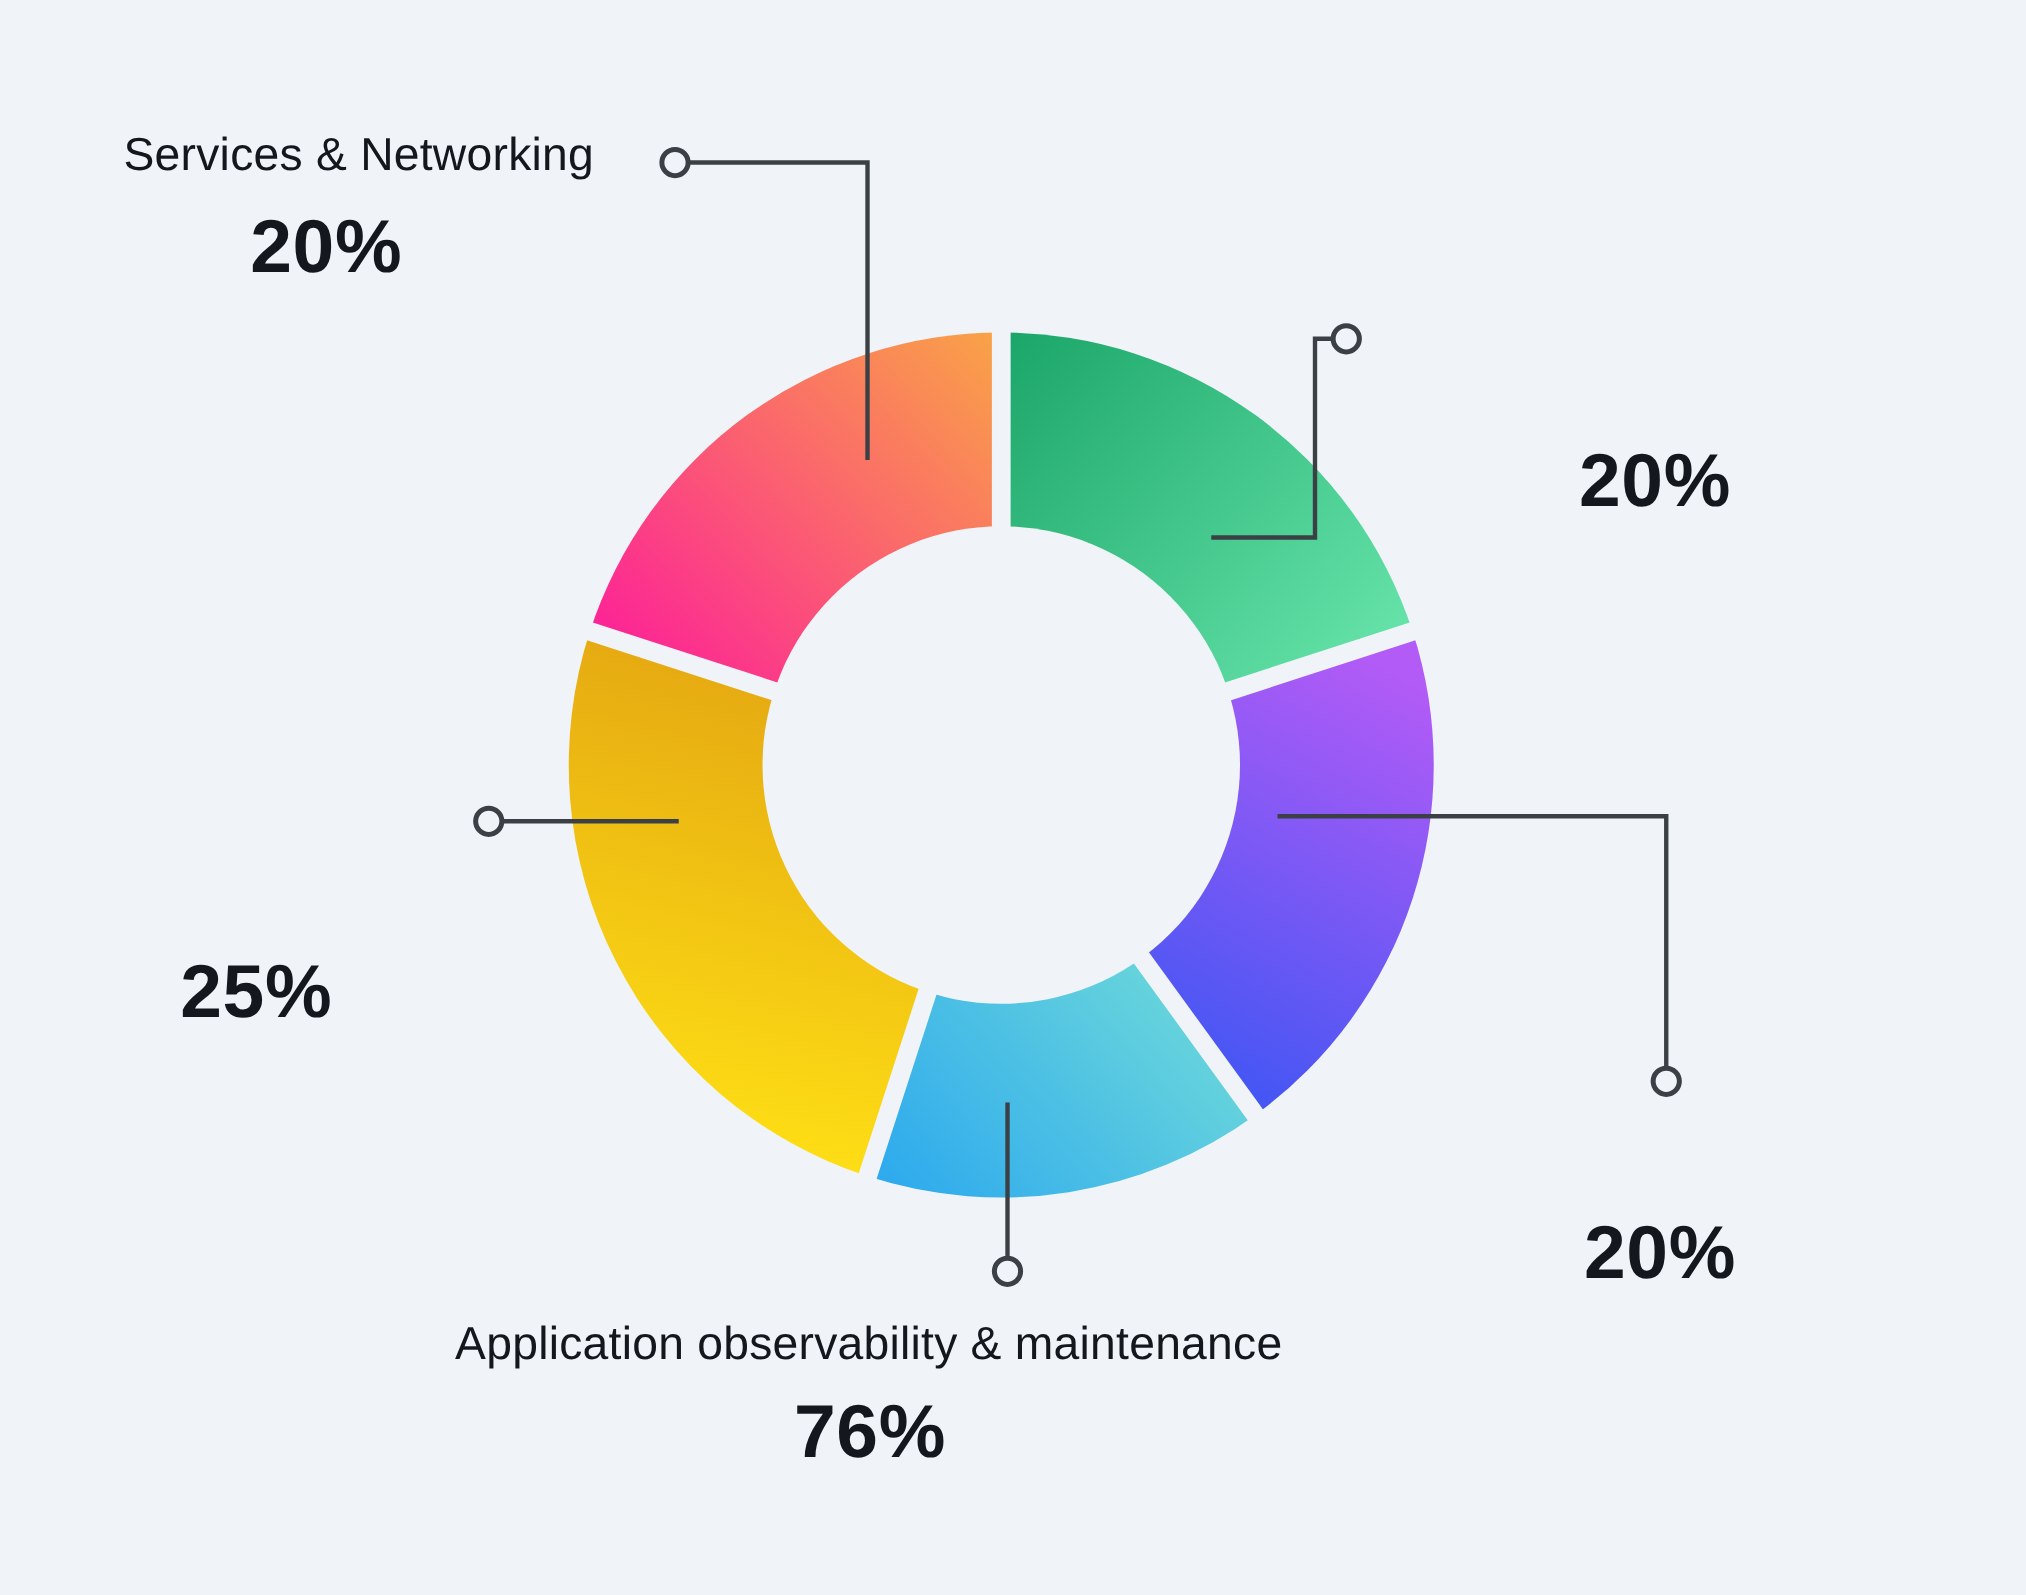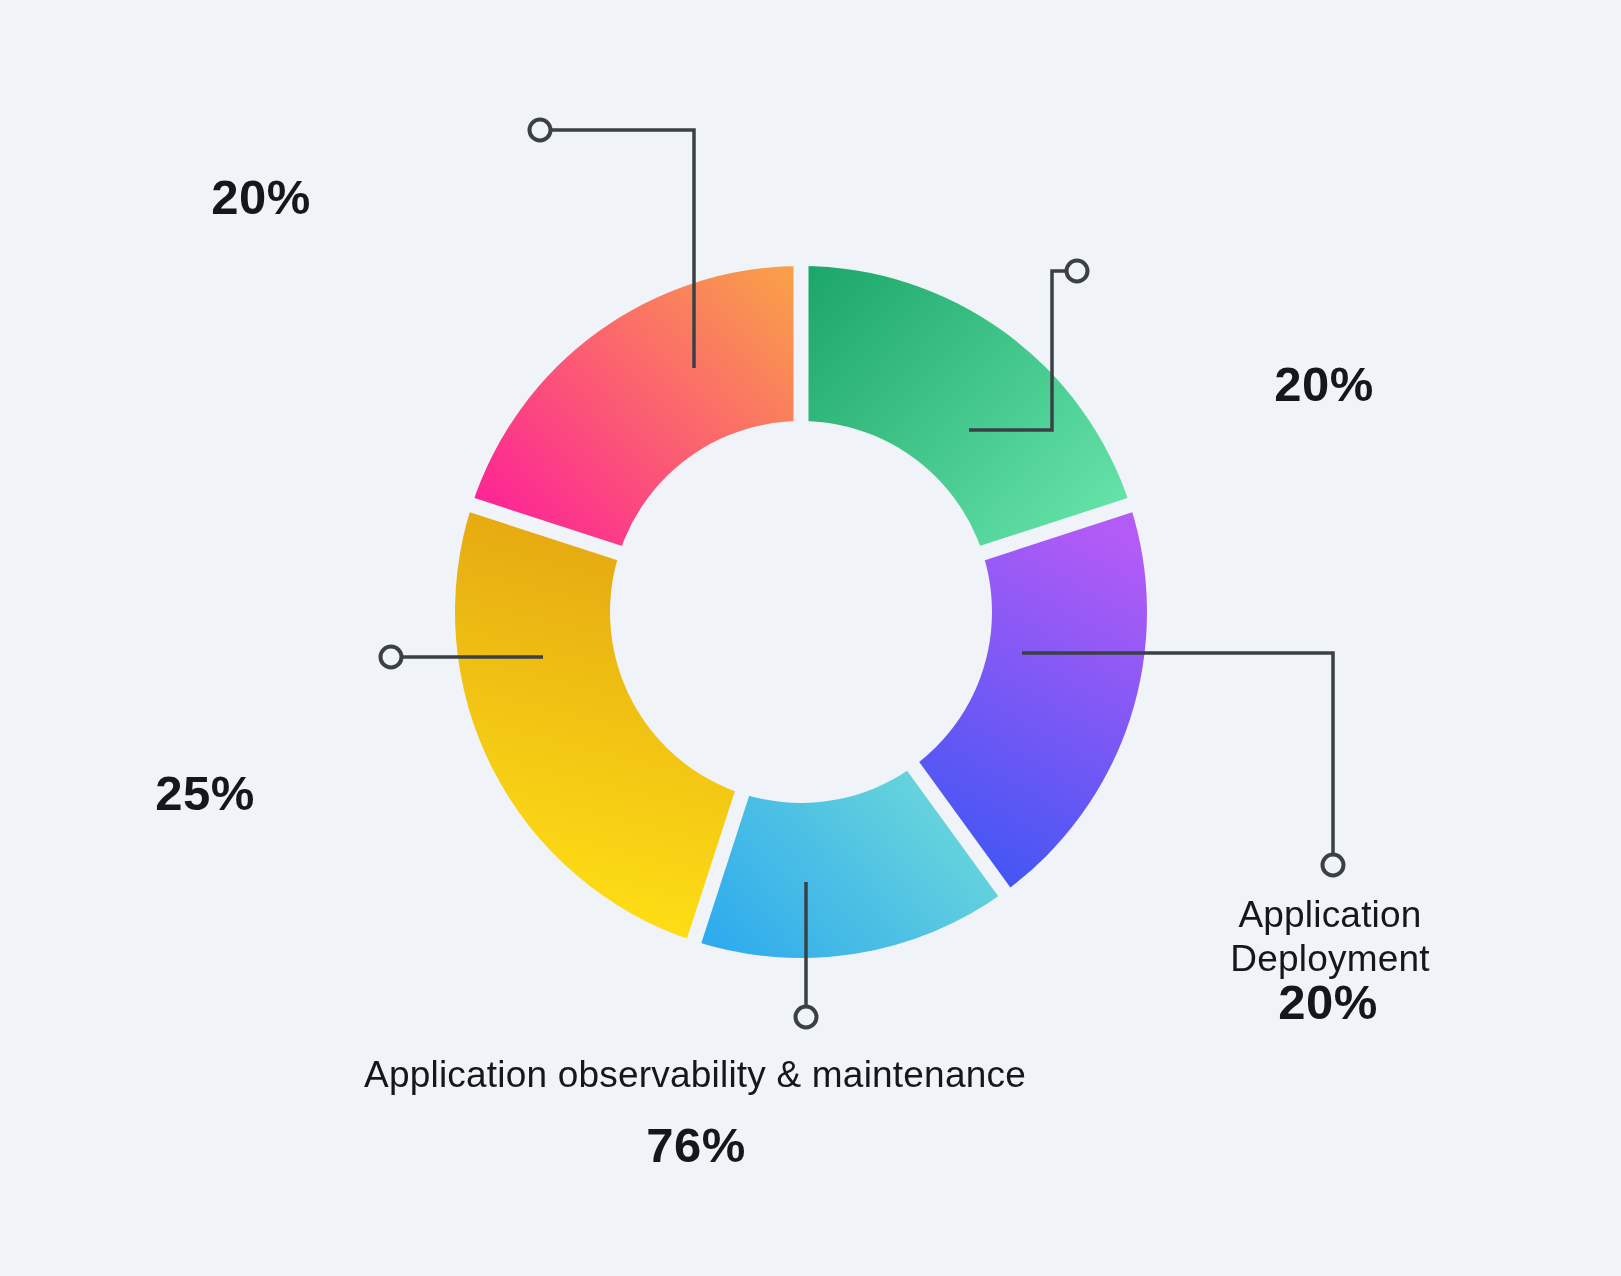--- a/index.html
+++ b/index.html
@@ -29,21 +29,21 @@
     font-weight:500;
     line-height:1.19;
     text-align:center;
     white-space:pre-line;
     color:var(--text);
     letter-spacing:0.2px;
   }
   .callout-pct{
     position:absolute;
     transform:translate(-50%,-50%);
-    font-size:49px;
+    font-size:60px;
     font-weight:700;
     text-align:center;
     color:var(--text);
     letter-spacing:0.5px;
   }
 </style>
 </head>
 <body>
 
 <div class="stage">
@@ -97,23 +97,23 @@
         <circle cx="806" cy="1017" r="10.5" fill="#F0F4F8" stroke="#3B4046" stroke-width="4"></circle>
         <polyline points="402,657 543,657" fill="none" stroke="#3B4046" stroke-width="3.5" stroke-linejoin="miter"></polyline>
         <circle cx="391" cy="657" r="10.5" fill="#F0F4F8" stroke="#3B4046" stroke-width="4"></circle>
         <polyline points="551,130 694,130 694,368" fill="none" stroke="#3B4046" stroke-width="3.5" stroke-linejoin="miter"></polyline>
         <circle cx="540" cy="130" r="10.5" fill="#F0F4F8" stroke="#3B4046" stroke-width="4"></circle>
       </g>
   </svg>
 
   <div class="callout-pct" style="left: 1324px; top: 384px;">20%</div>
 
-  <div class="callout-label" style="left: 1330px; top: 937px;">Application Deployment</div>
   <div class="callout-pct" style="left: 1328px; top: 1002px;">20%</div>
 
   <div class="callout-label" style="left: 695px; top: 1075px;">Application observability &amp; maintenance</div>
   <div class="callout-pct" style="left: 696px; top: 1145px;">76%</div>
 
   <div class="callout-pct" style="left: 205px; top: 793px;">25%</div>
 
+  <div class="callout-label" style="left: 287px; top: 124px;">Services &amp; Networking</div>
   <div class="callout-pct" style="left: 261px; top: 197px;">20%</div>
 
 </div>
 
 </body></html>

